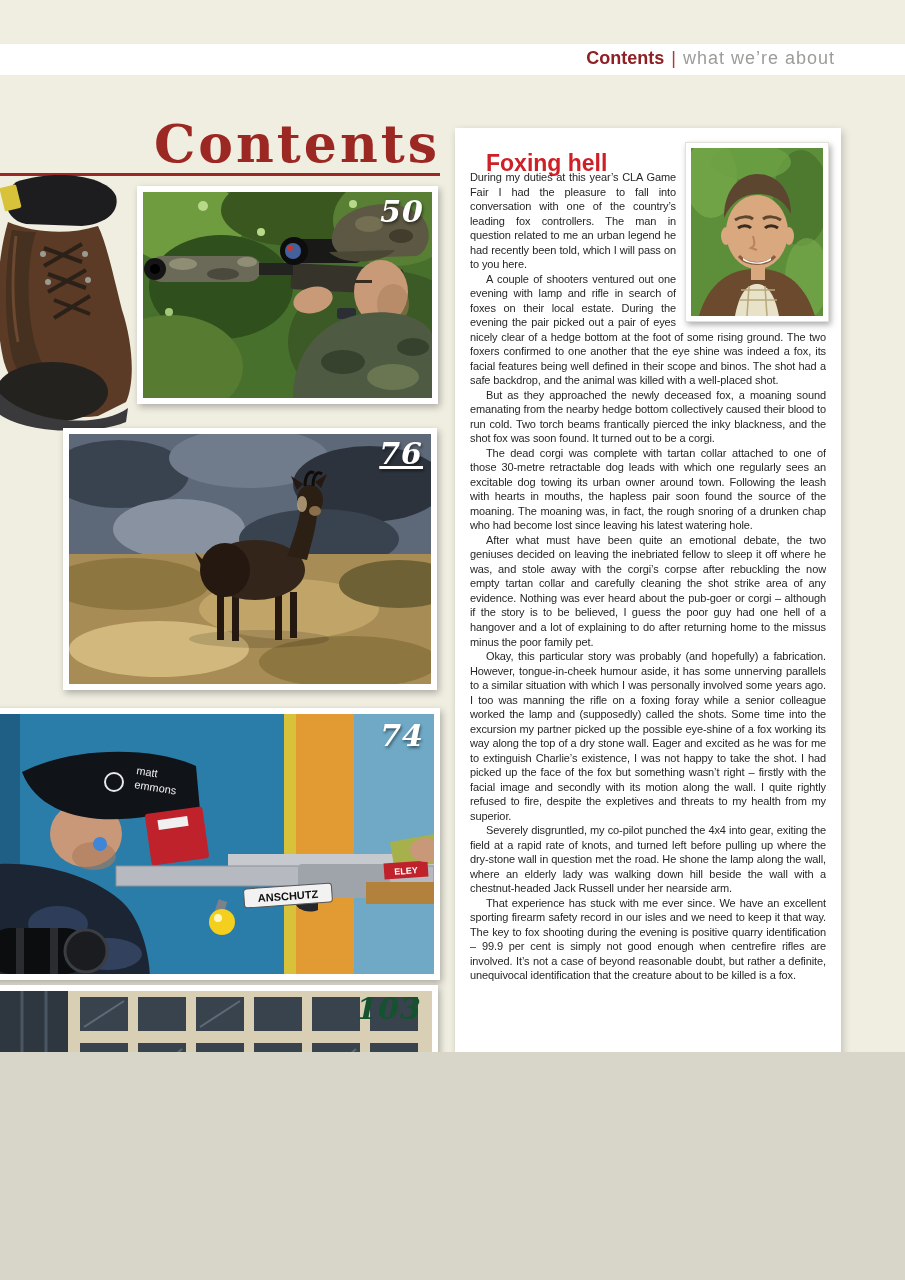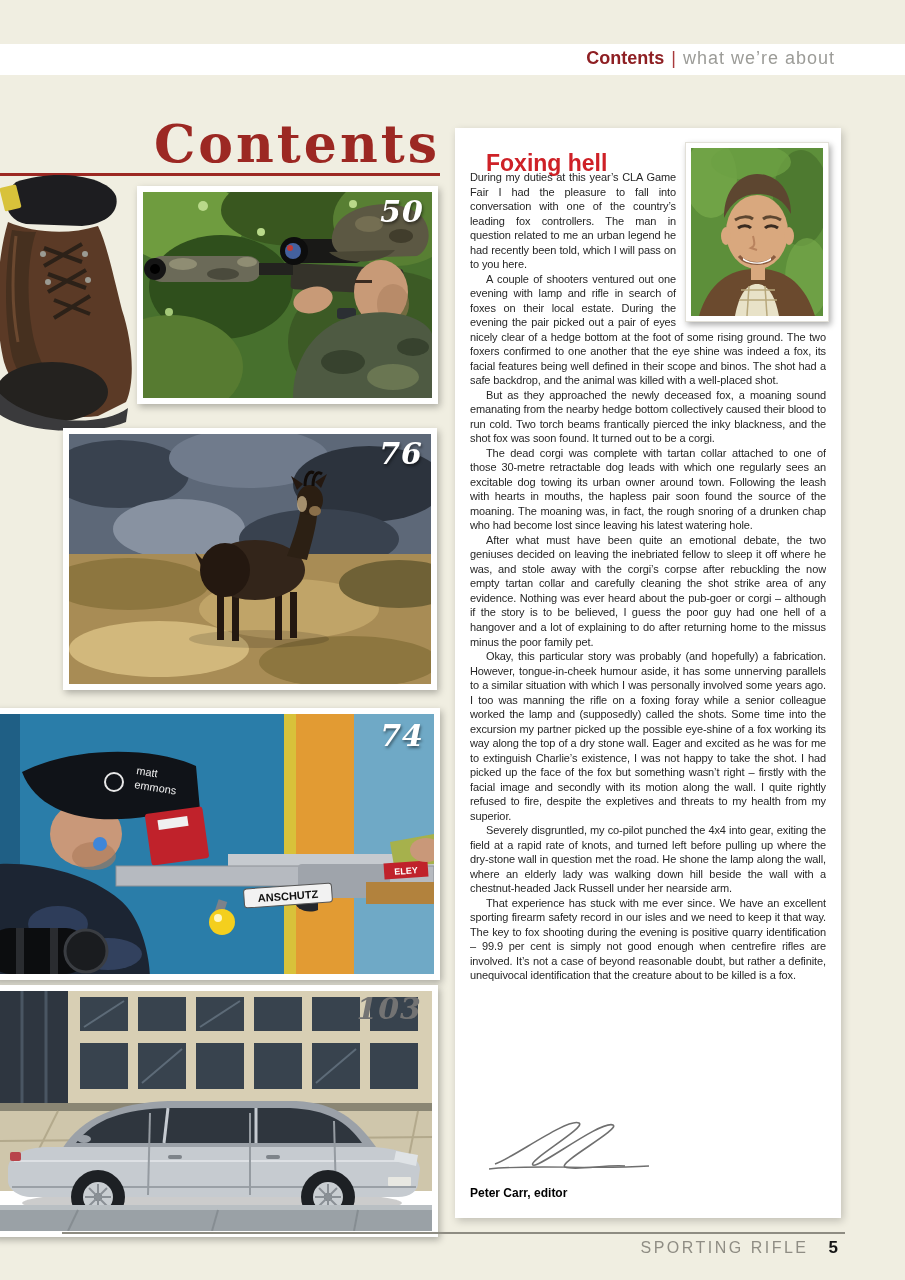--- a/index.html
+++ b/index.html
@@ -1,36 +1,36 @@
 <!DOCTYPE html>
 <html><head>
 <meta charset="utf-8">
 <style>
   html,body{margin:0;padding:0;}
   body{font-family:"Liberation Sans",sans-serif;background:#d8d6c8;}
-  .page{position:relative;width:905px;height:1280px;background:#f0eee1;overflow:hidden;margin:0 auto;}
+  .page{position:relative;width:905px;height:1052px;background:#f0eee1;overflow:hidden;margin:0 auto;}
 
   
   .hband{position:absolute;top:44px;left:0;right:0;height:31px;background:#ffffff;}
   .hline{position:absolute;right:70px;top:4px;font-size:18px;white-space:nowrap;}
   .hline .ht{color:#8e1f23;font-weight:bold;}
   .hline .hsep{color:#a8393c;margin:0 7px;}
   .hline .hs{color:#9c9c98;letter-spacing:1px;}
 
   
   .bigtitle{position:absolute;top:118px;right:465px;font-family:"DejaVu Serif",serif;
     font-weight:bold;font-size:52px;line-height:1;color:#9c2823;letter-spacing:3px;}
   .redrule{position:absolute;top:173px;left:0;width:440px;height:3px;background:#9c2823;}
 
   
   .photo{position:absolute;background:#ffffff;padding:6px;box-shadow:2px 3px 7px rgba(0,0,0,.28);}
   .photo svg{display:block;}
   .pnum{position:absolute;font-family:"DejaVu Serif",serif;font-weight:bold;font-style:italic;
     font-size:30px;color:#ffffff;text-shadow:1px 2px 3px rgba(0,0,0,.5);letter-spacing:1px;}
-  .pnum.dark{color:#737373;text-shadow:none;}
+  .pnum.dark{color:#14532d;text-shadow:none;}
 
   .bootcut{position:absolute;left:-14px;top:170px;width:152px;height:262px;}
 
   
   .editorial{position:absolute;left:455px;top:128px;width:386px;height:1090px;background:#ffffff;
     box-shadow:2px 3px 8px rgba(0,0,0,.2);}
   .editorial h2{position:absolute;top:6px;left:15px;margin:16px;font-size:23px;color:#ce2127;
     font-weight:bold;letter-spacing:0px;}
   .ed-body{position:absolute;top:42px;left:15px;width:356px;bottom:92px;overflow:hidden;
     text-align:justify;font-size:11px;line-height:1.32;color:#262626;letter-spacing:-0.1px;}
@@ -156,21 +156,21 @@
         <path d="M218,122 C 226,100 230,88 232,72 L 248,70 C 250,86 242,110 238,126 Z" fill="#2c2014"></path>
         <ellipse cx="241" cy="66" rx="13" ry="15" fill="#2b1e12"></ellipse>
         <path d="M228,56 L222,42 L234,50 Z" fill="#241810"></path>
         <path d="M252,54 L258,40 L246,48 Z" fill="#241810"></path>
         <path d="M236,52 C 236,42 240,36 245,39" stroke="#120c08" stroke-width="3" fill="none"></path>
         <path d="M244,52 C 244,42 248,36 253,40" stroke="#120c08" stroke-width="3" fill="none"></path>
         <ellipse cx="246" cy="77" rx="6" ry="5" fill="#8a6f4a"></ellipse>
         <ellipse cx="233" cy="70" rx="5" ry="8" fill="#cdb68c" opacity="0.75"></ellipse>
       </g>
     </svg>
-    <div class="pnum" style="top:8px;right:14px;">76</div>
+    <div class="pnum" style="top:8px;right:14px;text-decoration:underline;">76</div>
   </div>
 
   <div class="photo" style="left:-8px;top:708px;">
     <svg width="436" height="260" viewBox="0 0 436 260">
       <rect width="436" height="260" fill="#2a7da9"></rect>
       <rect x="0" width="22" height="260" fill="#1f5f85"></rect>
       <rect x="286" width="12" height="260" fill="#d8c23a"></rect>
       <rect x="298" width="58" height="260" fill="#e29b33"></rect>
       <rect x="356" width="80" height="260" fill="#6fa9c6"></rect>
       <g>

